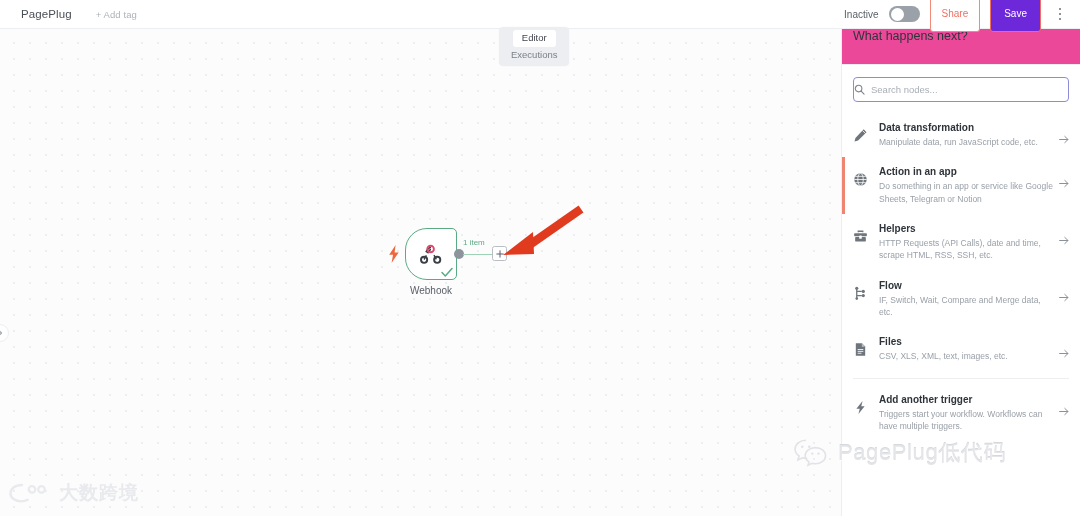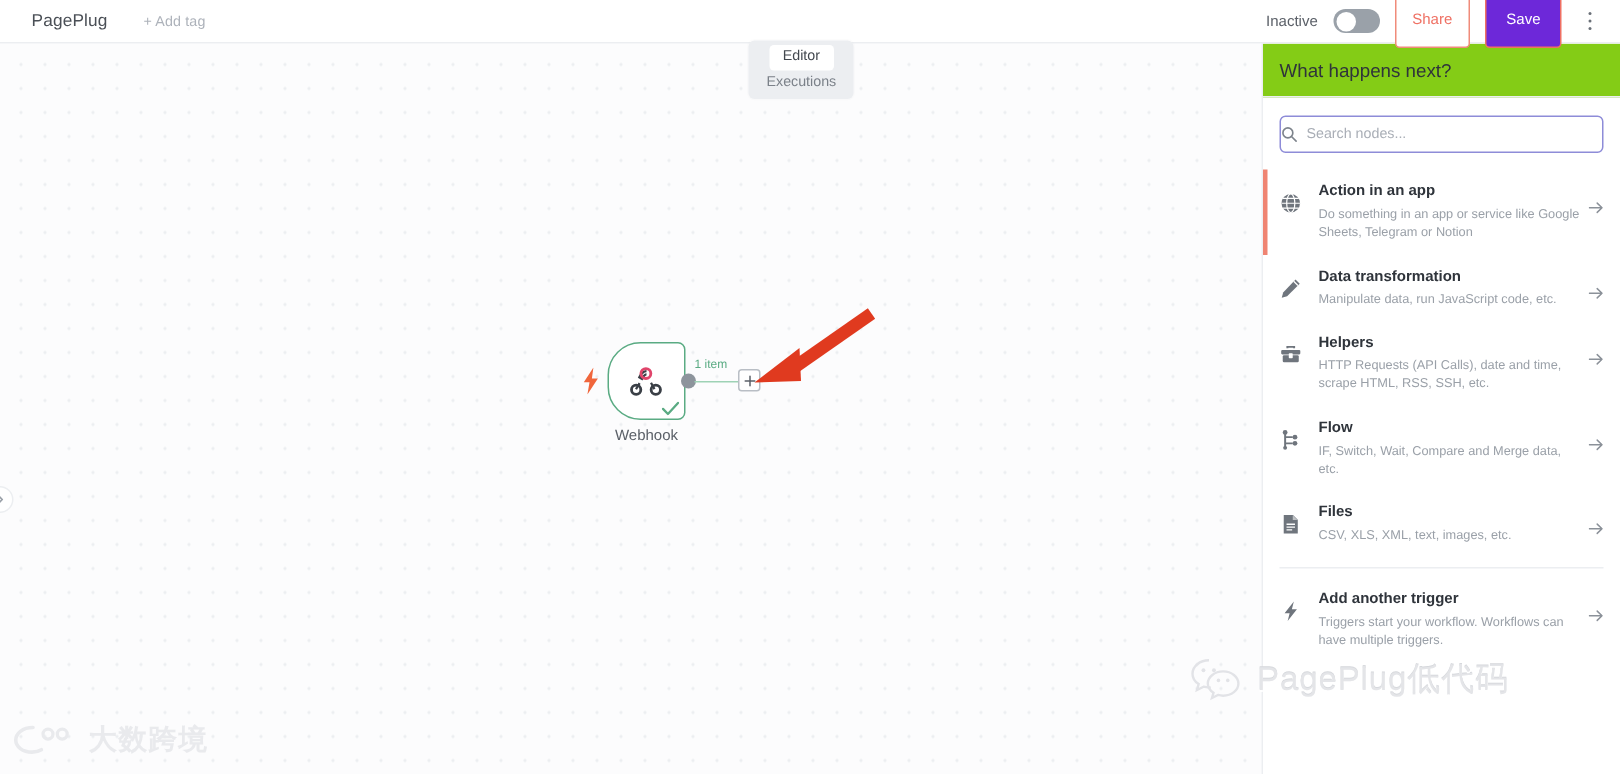--- a/index.html
+++ b/index.html
@@ -146,24 +146,24 @@
 
   
   .panel {
     position: absolute; right: 0; top: 29px;
     width: 239px; height: 487px;
     background: #ffffff;
     border-left: 1px solid #eceef1;
     z-index: 35;
   }
   .panel-head {
-    height: 36px; display: flex; align-items: center;
+    height: 36px; display: flex; 
     padding: 0 0 0 11px;
     border-bottom: 1px solid #eceef1;
-    background: #84cc16;
+    background: #ec4899;
   }
   .panel-title { font-size: 12.5px; color: #2f343b; }
   .search-zone { padding: 12px 11px 11px; }
   .search-box {
     height: 25px; border: 1px solid #8e8cd8; border-radius: 4px;
     display: flex; align-items: center; gap: 6px; padding: 0 0;
     background: #ffffff;
   }
   .search-box svg { flex: none; display: block; }
   .search-box input {
@@ -303,51 +303,51 @@
       <svg width="11" height="11" viewBox="0 0 12 12">
         <circle cx="5" cy="5" r="3.6" fill="none" stroke="#7e848c" stroke-width="1.2"></circle>
         <path d="M7.8 7.8 L11 11" stroke="#7e848c" stroke-width="1.2" stroke-linecap="round"></path>
       </svg>
       <input type="text" placeholder="Search nodes..." style="">
     </div>
   </div>
 
   <div class="node-list">
 
+    <div class="nitem">
+      <div class="nicon">
+        <svg width="15" height="15" viewBox="0 0 16 16">
+          <path d="M11.4 1.4 L14.4 4.4 L5.4 13.4 L1.6 14.4 L2.6 10.6 Z" fill="#6f757d"></path>
+          <path d="M10.1 2.7 L13.1 5.7" stroke="#ffffff" stroke-width="0.9"></path>
+        </svg>
+      </div>
+      <div class="nbody">
+        <div class="nname">Data transformation</div>
+        <div class="ndesc">Manipulate data, run JavaScript code, etc.</div>
+      </div>
+      <div class="narrow">
+        <svg width="10" height="9" viewBox="0 0 10 9">
+          <path d="M0.6 4.5 H9 M5.8 1.4 L9 4.5 L5.8 7.6" fill="none" stroke="#8b9199" stroke-width="1" stroke-linecap="round" stroke-linejoin="round"></path>
+        </svg>
+      </div>
+    </div>
+
     <div class="nitem active">
       <div class="nicon">
         <svg width="15" height="15" viewBox="0 0 16 16">
           <circle cx="8" cy="8" r="6.6" fill="#6f757d"></circle>
           <g stroke="#ffffff" stroke-width="0.85" fill="none">
             <ellipse cx="8" cy="8" rx="2.9" ry="6.6"></ellipse>
             <path d="M1.4 8 H14.6 M2.3 4.6 H13.7 M2.3 11.4 H13.7"></path>
           </g>
         </svg>
       </div>
       <div class="nbody">
         <div class="nname">Action in an app</div>
         <div class="ndesc">Do something in an app or service like Google Sheets, Telegram or Notion</div>
-      </div>
-      <div class="narrow">
-        <svg width="10" height="9" viewBox="0 0 10 9">
-          <path d="M0.6 4.5 H9 M5.8 1.4 L9 4.5 L5.8 7.6" fill="none" stroke="#8b9199" stroke-width="1" stroke-linecap="round" stroke-linejoin="round"></path>
-        </svg>
-      </div>
-    </div>
-
-    <div class="nitem">
-      <div class="nicon">
-        <svg width="15" height="15" viewBox="0 0 16 16">
-          <path d="M11.4 1.4 L14.4 4.4 L5.4 13.4 L1.6 14.4 L2.6 10.6 Z" fill="#6f757d"></path>
-          <path d="M10.1 2.7 L13.1 5.7" stroke="#ffffff" stroke-width="0.9"></path>
-        </svg>
-      </div>
-      <div class="nbody">
-        <div class="nname">Data transformation</div>
-        <div class="ndesc">Manipulate data, run JavaScript code, etc.</div>
       </div>
       <div class="narrow">
         <svg width="10" height="9" viewBox="0 0 10 9">
           <path d="M0.6 4.5 H9 M5.8 1.4 L9 4.5 L5.8 7.6" fill="none" stroke="#8b9199" stroke-width="1" stroke-linecap="round" stroke-linejoin="round"></path>
         </svg>
       </div>
     </div>
 
     <div class="nitem">
       <div class="nicon">

